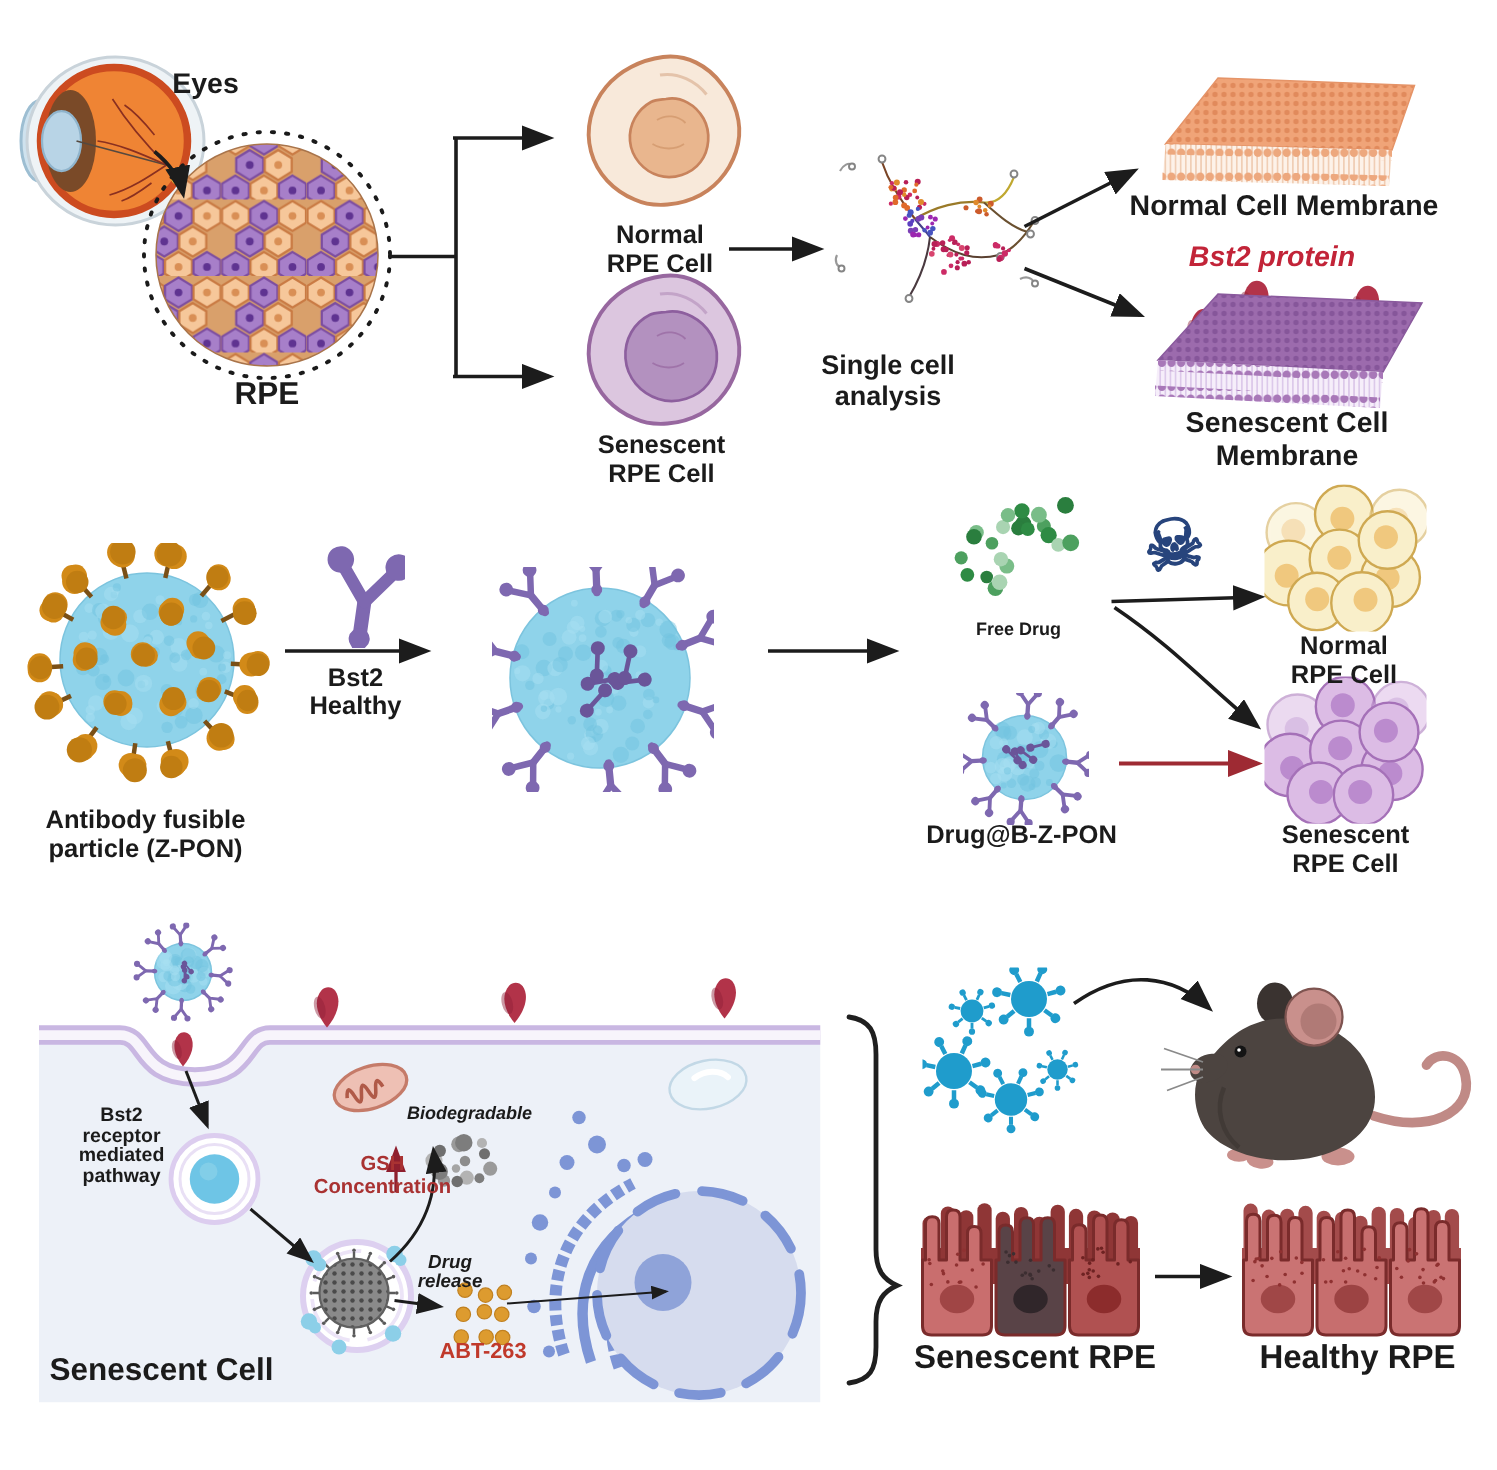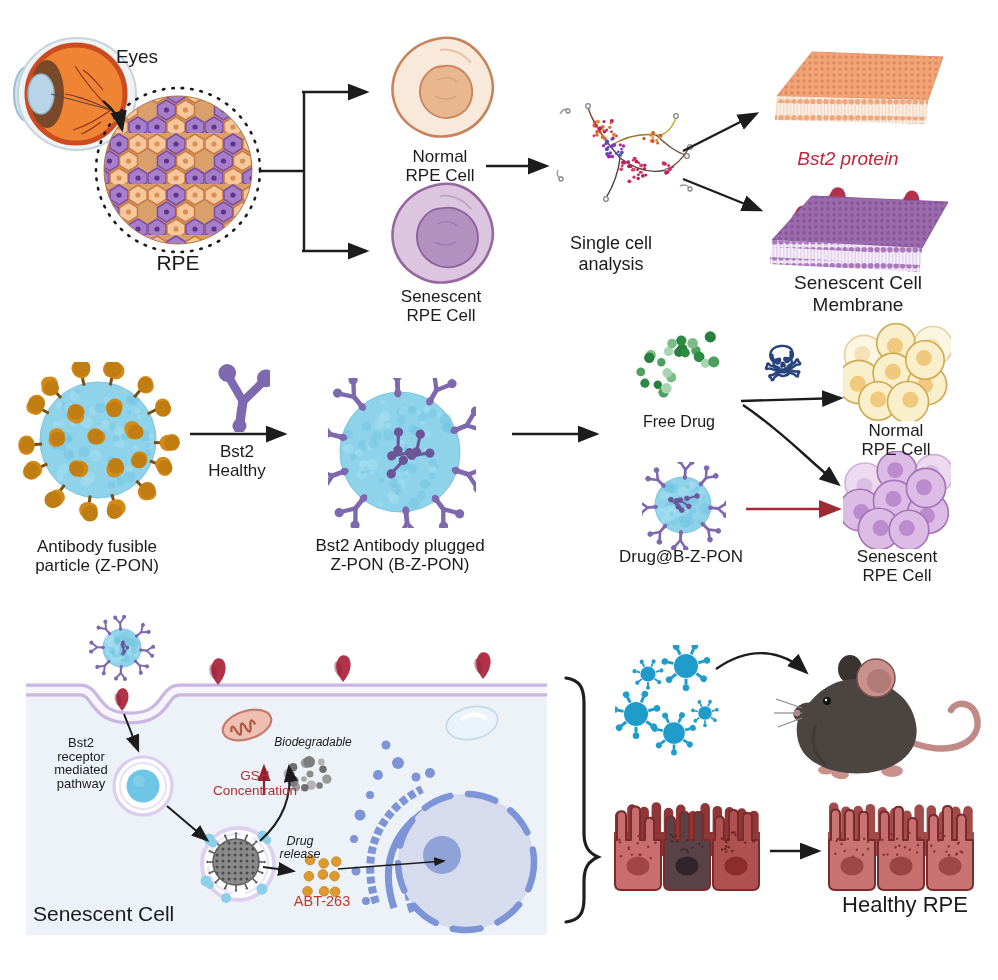--- a/index.html
+++ b/index.html
@@ -1,20 +1,20 @@
 <!DOCTYPE html>
 <html><head>
 <meta charset="utf-8">
 <style>
   html,body{margin:0;padding:0;background:#fff;}
   #canvas{position:relative;width:998px;height:980px;background:#ffffff;overflow:hidden;
           font-family:"Liberation Sans",sans-serif;}
   .abs{position:absolute;}
   .lbl{position:absolute;transform:translateX(-50%);text-align:center;color:#1b1b1b;
-       font-weight:normal;white-space:nowrap;line-height:1.14;}
+       font-weight:bold;white-space:nowrap;line-height:1.14;}
   .lbl.left{transform:none;text-align:left;}
   .italic{font-style:italic;}
   .redtxt{color:#c22438;}
   .gshtxt{color:#a93232;margin-left:36px;}
   .abttxt{color:#c0392b;}
   .skull{position:absolute;color:#27447c;font-weight:bold;transform:rotate(-8deg);}
   svg{display:block;}
 </style>
 </head>
 <body>
@@ -1131,42 +1131,39 @@
   <div class="lbl" style="left:137px;top:46px;font-size:19px">Eyes</div>
   <div class="lbl" style="left:178px;top:251px;font-size:21px">RPE</div>
   <div class="lbl" style="left:440px;top:147px;font-size:17px">
     <div>Normal</div>
       <div>RPE Cell</div>
   </div>
   <div class="lbl" style="left:441px;top:287px;font-size:17px">
     <div>Senescent</div>
       <div>RPE Cell</div>
   </div>
-  <div class="lbl" style="left:611px;top:233px;font-size:18px">
+  <div class="lbl" style="left:592px;top:233px;font-size:18px">
     <div>Single cell</div>
       <div>analysis</div>
   </div>
-  <div class="lbl italic redtxt" style="left:848px;top:148px;font-size:19px">Bst2 protein</div>
+  <div class="lbl" style="left:856px;top:127px;font-size:19px">Normal Cell Membrane</div>
+  <div class="lbl italic redtxt" style="left:848px;top:161px;font-size:19px">Bst2 protein</div>
   <div class="lbl" style="left:858px;top:272px;font-size:19px">
     <div>Senescent Cell</div>
       <div>Membrane</div>
   </div>
   <div class="lbl" style="left:97px;top:537px;font-size:17px">
     <div>Antibody fusible</div>
       <div>particle (Z-PON)</div>
   </div>
   <div class="lbl" style="left:237px;top:442px;font-size:17px">
     <div>Bst2</div>
       <div>Healthy</div>
   </div>
-  <div class="lbl" style="left:400px;top:536px;font-size:17px">
-    <div>Bst2 Antibody plugged</div>
-      <div>Z-PON (B-Z-PON)</div>
-  </div>
-  <div class="lbl" style="left:679px;top:413px;font-size:16px">Free Drug</div>
+  <div class="lbl" style="left:679px;top:413px;font-size:12px">Free Drug</div>
   <div class="lbl" style="left:681px;top:547px;font-size:17px">Drug@B-Z-PON</div>
   <div class="lbl" style="left:896px;top:421px;font-size:17px">
     <div>Normal</div>
       <div>RPE Cell</div>
   </div>
   <div class="lbl" style="left:897px;top:547px;font-size:17px">
     <div>Senescent</div>
       <div>RPE Cell</div>
   </div>
   <div class="lbl" style="left:81px;top:736px;font-size:13px;line-height:1.05">
@@ -1179,14 +1176,15 @@
     <div>GSH</div>
       <div>Concentration</div>
   </div>
   <div class="lbl italic" style="left:313px;top:736px;font-size:12px">Biodegradable</div>
   <div class="lbl italic" style="left:300px;top:835px;font-size:12.5px;line-height:1.05">
     <div>Drug</div>
       <div>release</div>
   </div>
   <div class="lbl abttxt" style="left:322px;top:893px;font-size:14.5px">ABT-263</div>
   <div class="lbl left" style="left:33px;top:902px;font-size:21px">Senescent Cell</div>
+  <div class="lbl" style="left:690px;top:892px;font-size:22px">Senescent RPE</div>
   <div class="lbl" style="left:905px;top:892px;font-size:22px">Healthy RPE</div>
 </div>
 
 </body></html>

